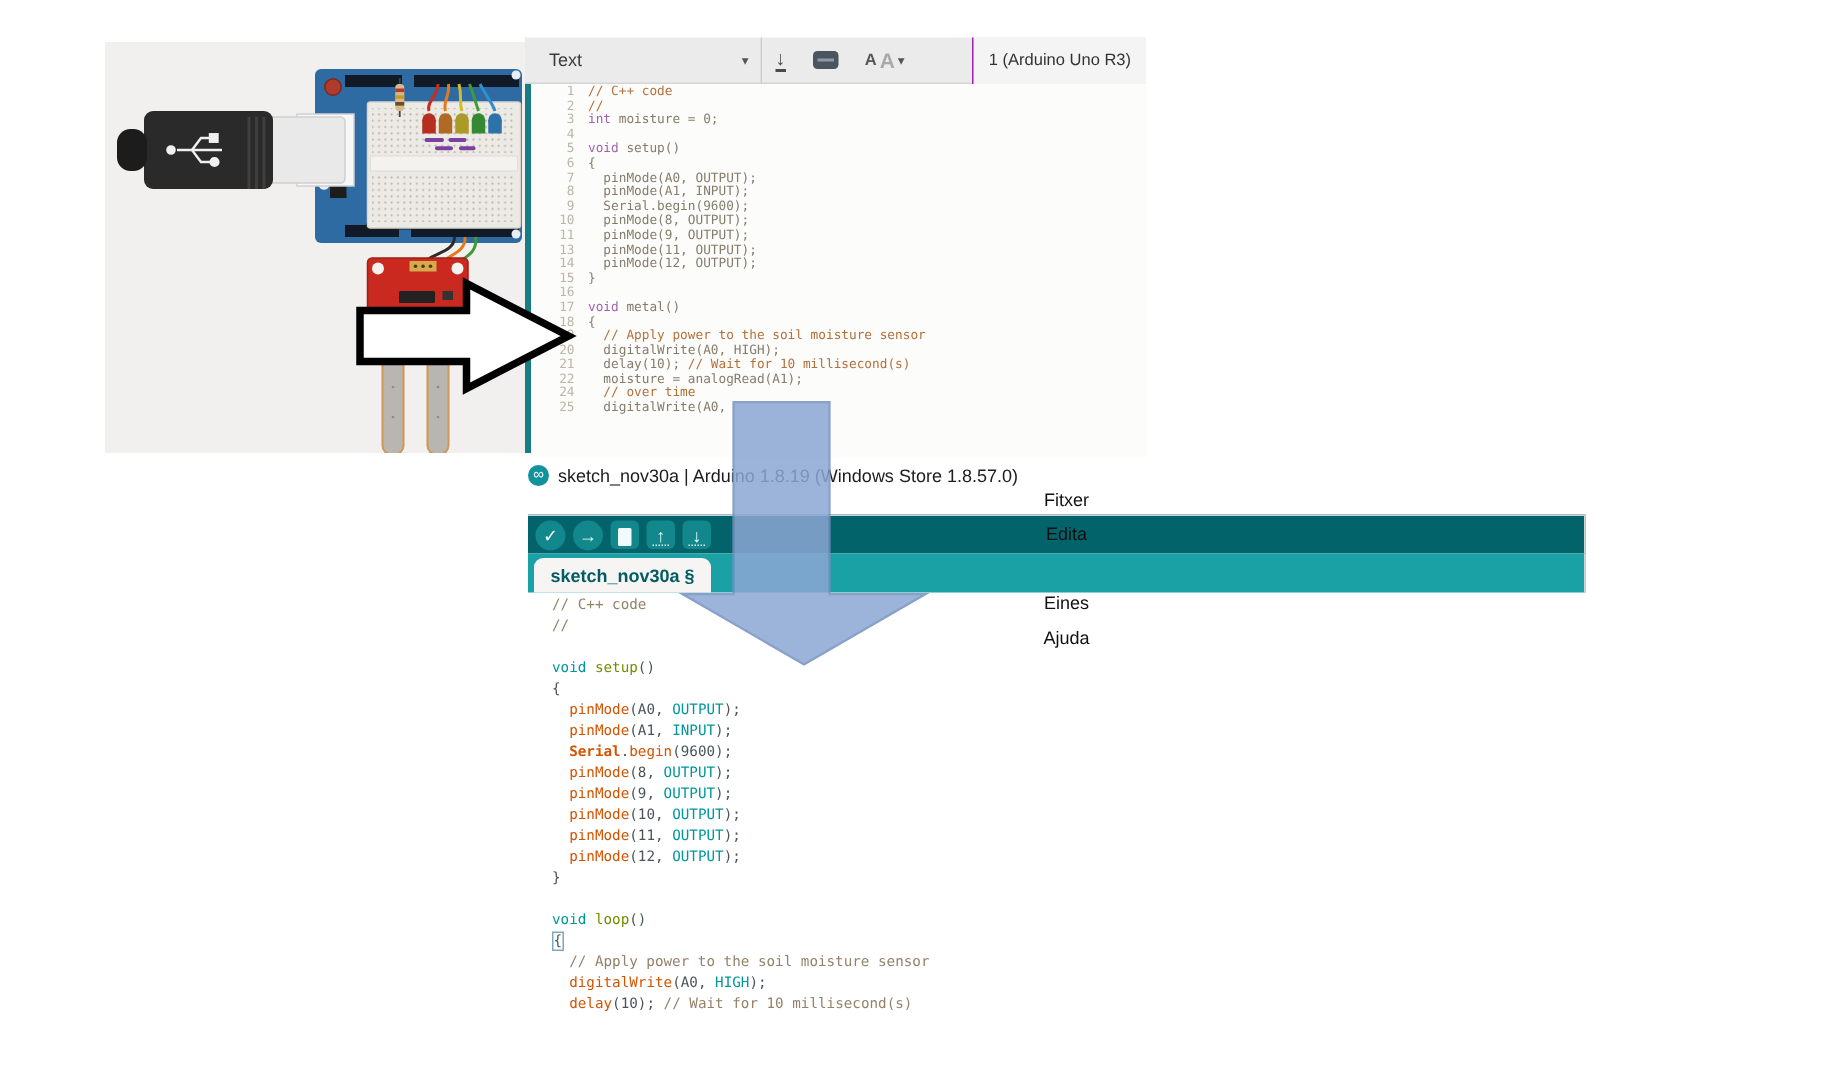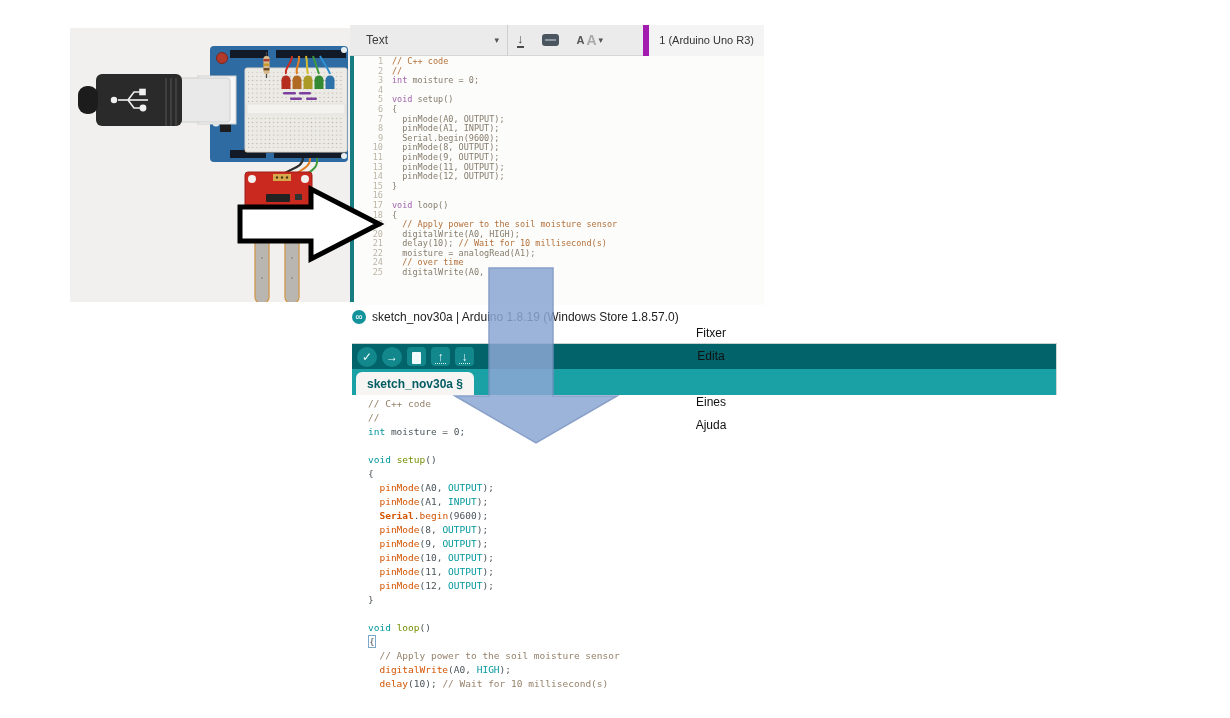--- a/index.html
+++ b/index.html
@@ -18,21 +18,21 @@
                font-size:12px;color:#3c3c3c;cursor:pointer;}
   .caret{font-size:9px;color:#555;}
   .tc-btn{border:none;background:transparent;height:31px;padding:0 9px;display:flex;align-items:center;
           gap:2px;cursor:pointer;color:#4a4a4a;}
   .dl-glyph{font-size:13px;color:#4a4a4a;border-bottom:2px solid #4a4a4a;line-height:11px;height:13px;}
   .archive-glyph{width:17px;height:12px;background:#4a5560;border-radius:3px;position:relative;}
   .archive-glyph::after{content:"";position:absolute;left:3px;top:5px;width:11px;height:2px;background:#8d99a5;}
   .fontA1{font-size:11px;color:#555;font-weight:bold;}
   .fontA2{font-size:14px;color:#a9a9a9;font-weight:bold;}
   .board-chip{margin-left:auto;height:31px;display:flex;align-items:center;padding:0 10px;
-              border-left:6px solid #a21caf;background:#f4f4f4;font-size:11px;color:#333;white-space:nowrap;}
+              border-left:1px solid #a21caf;background:#f4f4f4;font-size:11px;color:#333;white-space:nowrap;}
   .tc-strip{position:absolute;left:0;top:31px;width:4px;height:246px;background:#177d82;}
   .tc-code{position:absolute;left:20px;top:32px;width:382px;height:246px;overflow:hidden;
            font-family:"DejaVu Sans Mono",monospace;font-size:8.5px;}
   .tc-code .cl{height:9.6px;line-height:9.6px;white-space:pre;}
   .tc-code .ln{display:inline-block;width:13px;margin-right:9px;text-align:right;color:#bcb5a6;}
   .tc-code .cmt{color:#b4703a}.tc-code .kw{color:#a263ae}.tc-code .pl{color:#857c6c}
 
   
   .ide{position:absolute;left:352px;top:308px;width:705px;height:384px;}
   .ide-titlebar{display:flex;align-items:center;gap:6px;height:18px;font-size:12px;color:#1c1c1c;}
@@ -228,21 +228,21 @@
         <div class="cl"><span class="ln">6</span><span class="pl">{</span></div>
         <div class="cl"><span class="ln">7</span><span class="pl">  pinMode(A0, OUTPUT);</span></div>
         <div class="cl"><span class="ln">8</span><span class="pl">  pinMode(A1, INPUT);</span></div>
         <div class="cl"><span class="ln">9</span><span class="pl">  Serial.begin(9600);</span></div>
         <div class="cl"><span class="ln">10</span><span class="pl">  pinMode(8, OUTPUT);</span></div>
         <div class="cl"><span class="ln">11</span><span class="pl">  pinMode(9, OUTPUT);</span></div>
         <div class="cl"><span class="ln">13</span><span class="pl">  pinMode(11, OUTPUT);</span></div>
         <div class="cl"><span class="ln">14</span><span class="pl">  pinMode(12, OUTPUT);</span></div>
         <div class="cl"><span class="ln">15</span><span class="pl">}</span></div>
         <div class="cl"><span class="ln">16</span>&nbsp;</div>
-        <div class="cl"><span class="ln">17</span><span class="kw">void</span><span class="pl"> loop()</span></div>
+        <div class="cl"><span class="ln">17</span><span class="kw">void</span><span class="pl"> metal()</span></div>
         <div class="cl"><span class="ln">18</span><span class="pl">{</span></div>
         <div class="cl"><span class="ln">19</span><span class="cmt">  // Apply power to the soil moisture sensor</span></div>
         <div class="cl"><span class="ln">20</span><span class="pl">  digitalWrite(A0, HIGH);</span></div>
         <div class="cl"><span class="ln">21</span><span class="pl">  delay(10); </span><span class="cmt">// Wait for 10 millisecond(s)</span></div>
         <div class="cl"><span class="ln">22</span><span class="pl">  moisture = analogRead(A1);</span></div>
         <div class="cl"><span class="ln">24</span><span class="cmt">  // over time</span></div>
         <div class="cl"><span class="ln">25</span><span class="pl">  digitalWrite(A0, </span></div>
       </div>
   </div>
 
@@ -266,21 +266,20 @@
         </button>
       <button class="ide-sbtn tray">↑</button>
       <button class="ide-sbtn tray">↓</button>
     </div>
     <div class="ide-tabbar">
       <div class="ide-tab">sketch_nov30a §</div>
     </div>
     <div class="ide-code">
         <div class="cl"><span class="cmt">// C++ code</span></div>
         <div class="cl"><span class="cmt">//</span></div>
-        <div class="cl"><span class="kw">int</span><span class="pl"> moisture = 0;</span></div>
         <div class="cl">&nbsp;</div>
         <div class="cl"><span class="kw">void</span><span class="pl"> </span><span class="fn2">setup</span><span class="pl">()</span></div>
         <div class="cl"><span class="pl">{</span></div>
         <div class="cl"><span class="pl">  </span><span class="fn">pinMode</span><span class="pl">(A0, </span><span class="kw">OUTPUT</span><span class="pl">);</span></div>
         <div class="cl"><span class="pl">  </span><span class="fn">pinMode</span><span class="pl">(A1, </span><span class="kw">INPUT</span><span class="pl">);</span></div>
         <div class="cl"><span class="pl">  </span><span class="serial">Serial</span><span class="pl">.</span><span class="fn">begin</span><span class="pl">(9600);</span></div>
         <div class="cl"><span class="pl">  </span><span class="fn">pinMode</span><span class="pl">(8, </span><span class="kw">OUTPUT</span><span class="pl">);</span></div>
         <div class="cl"><span class="pl">  </span><span class="fn">pinMode</span><span class="pl">(9, </span><span class="kw">OUTPUT</span><span class="pl">);</span></div>
         <div class="cl"><span class="pl">  </span><span class="fn">pinMode</span><span class="pl">(10, </span><span class="kw">OUTPUT</span><span class="pl">);</span></div>
         <div class="cl"><span class="pl">  </span><span class="fn">pinMode</span><span class="pl">(11, </span><span class="kw">OUTPUT</span><span class="pl">);</span></div>

